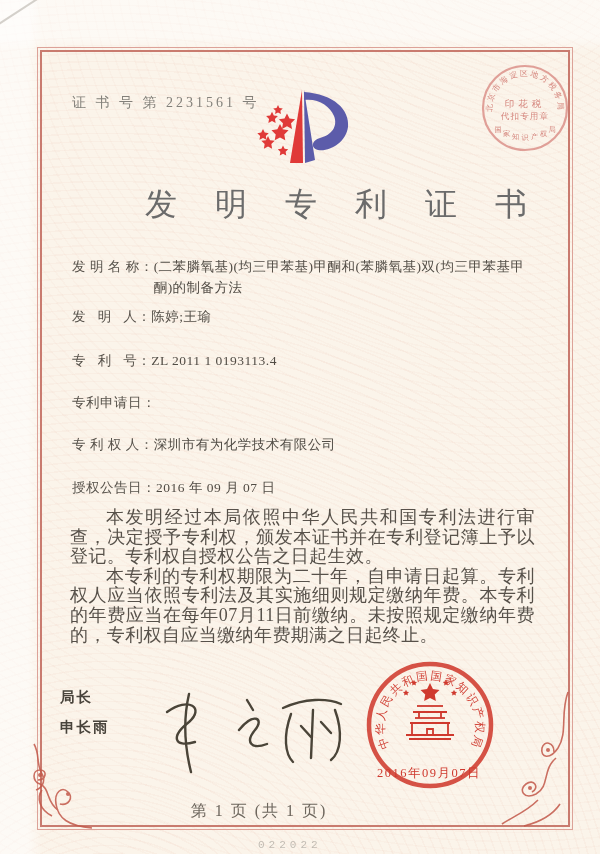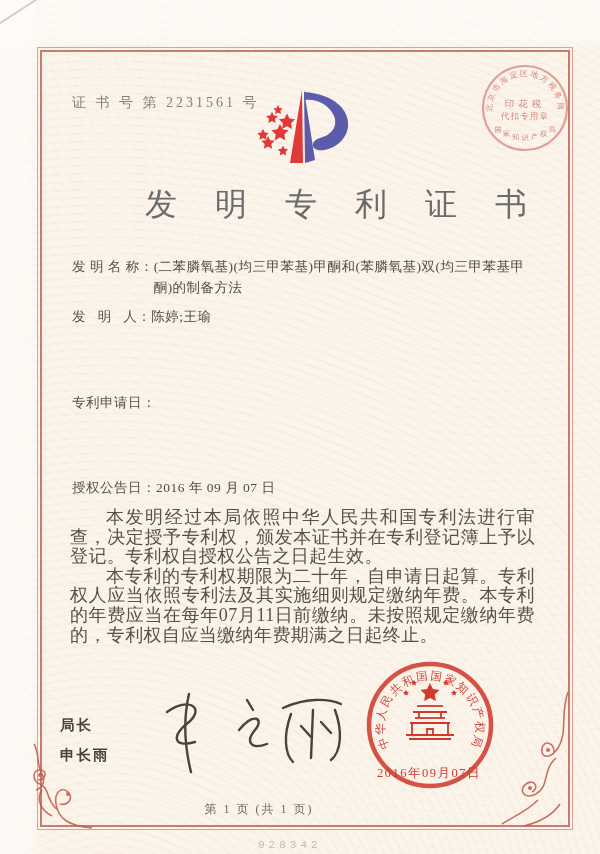--- a/index.html
+++ b/index.html
@@ -22,29 +22,29 @@
   .title{position:absolute;left:37px;top:183px;width:598px;text-align:center;
     font-size:32px;font-weight:500;color:#6b6b6b;letter-spacing:15px;text-indent:15px;}
   .field{position:absolute;left:72px;width:462px;display:flex;align-items:flex-start;
     font-size:13.5px;line-height:21px;color:#57524b;letter-spacing:.5px;}
   .field .lbl{white-space:pre;flex:none;}
   .field .val{flex:1;color:#514c45;}
   .f0{top:256px}.f1{top:306px}.f2{top:350px}.f3{top:392px}.f4{top:434px}.f5{top:477px}
   .paras{position:absolute;left:70px;top:508px;width:465px;}
   .paras p{margin:0;text-indent:2em;font-size:18px;line-height:19.6px;color:#57514a;
     letter-spacing:.4px;text-align:justify;}
-  .officer{position:absolute;left:60px;top:716px;font-size:14.5px;font-weight:600;color:#48433b;letter-spacing:2px;}
+  .officer{position:absolute;left:60px;top:688px;font-size:14.5px;font-weight:600;color:#48433b;letter-spacing:2px;}
   .officer .nm{margin-top:11px;font-family:Liberation Mono, monospace;}
   .sig{position:absolute;left:155px;top:686px;}
   .seal{position:absolute;left:350px;top:645px;}
   .taxseal{position:absolute;left:475px;top:58px;}
   .orn-bl{position:absolute;left:28px;top:740px;}
   .orn-br{position:absolute;left:498px;top:688px;}
   .footer{position:absolute;left:37px;top:801px;width:444px;text-align:center;
-    font-size:12px;color:#6e675e;letter-spacing:2px;white-space:pre;}
+    font-size:16px;color:#6e675e;letter-spacing:2px;white-space:pre;}
   .code{position:absolute;left:258px;top:839px;font-size:11px;color:#a9a49c;letter-spacing:4px;opacity:.7;
     font-family:"Liberation Mono","DejaVu Sans Mono",monospace;}
 </style>
 </head>
 <body>
 
 <div class="page">
 
   <div class="artifact"></div>
 
@@ -75,22 +75,30 @@
   <div class="title">发 明 专 利 证 书</div>
 
   <div class="field f1">
     <span class="lbl">发   明   人：</span>
     <span class="val">陈婷;王瑜</span>
   </div>
   <div class="field f0">
     <span class="lbl">发 明 名 称：</span>
     <span class="val">(二苯膦氧基)(均三甲苯基)甲酮和(苯膦氧基)双(均三甲苯基甲酮)的制备方法</span>
   </div>
+  <div class="field f2">
+    <span class="lbl">专   利   号：</span>
+    <span class="val">ZL 2011 1 0193113.4</span>
+  </div>
   <div class="field f3">
     <span class="lbl">专利申请日：</span>
+  </div>
+  <div class="field f4">
+    <span class="lbl">专 利 权 人：</span>
+    <span class="val">深圳市有为化学技术有限公司</span>
   </div>
   <div class="field f5">
     <span class="lbl">授权公告日：</span>
     <span class="val">2016 年 09 月 07 日</span>
   </div>
 
   <div class="paras">
     <p>本发明经过本局依照中华人民共和国专利法进行审查，决定授予专利权，颁发本证书并在专利登记簿上予以登记。专利权自授权公告之日起生效。</p>
     <p>本专利的专利权期限为二十年，自申请日起算。专利权人应当依照专利法及其实施细则规定缴纳年费。本专利的年费应当在每年07月11日前缴纳。未按照规定缴纳年费的，专利权自应当缴纳年费期满之日起终止。</p>
   </div>
@@ -182,15 +190,15 @@
       <path d="M58,70 C44,82 52,98 38,106 C26,112 20,102 28,96 C36,90 42,100 34,104"></path>
       <path d="M40,112 C28,124 16,128 4,136"></path>
       <path d="M62,116 C54,128 42,134 26,138"></path>
       <circle cx="50" cy="62" r="2" fill="#c2584a" stroke="none"></circle>
       <circle cx="32" cy="100" r="2" fill="#c2584a" stroke="none"></circle>
     </g>
   </svg>
 
   <div class="footer">第 1 页 (共 1 页)</div>
 
-  <div class="code">028342</div>
+  <div class="code">022022</div>
 
 </div>
 
 </body></html>

